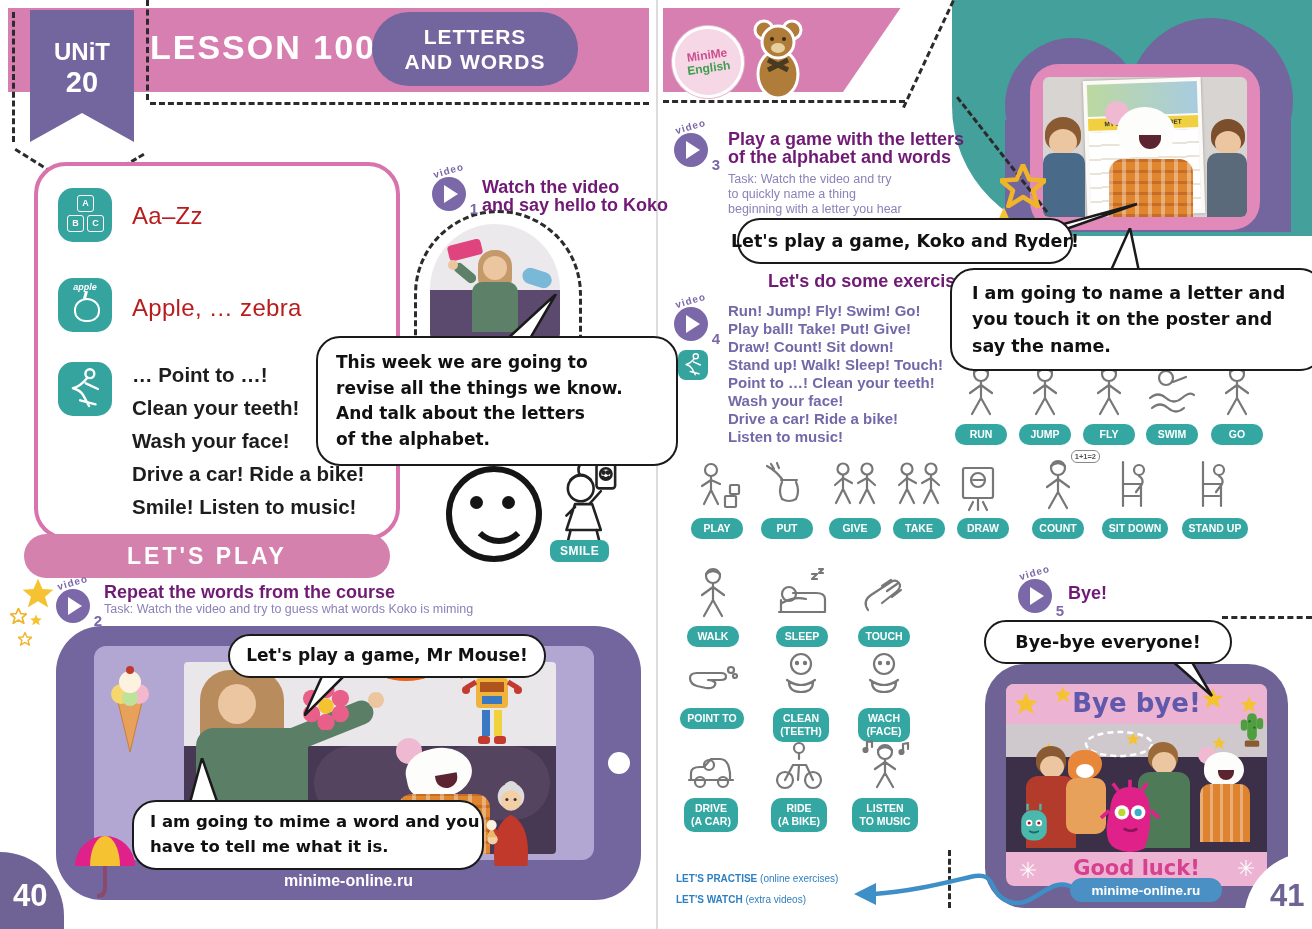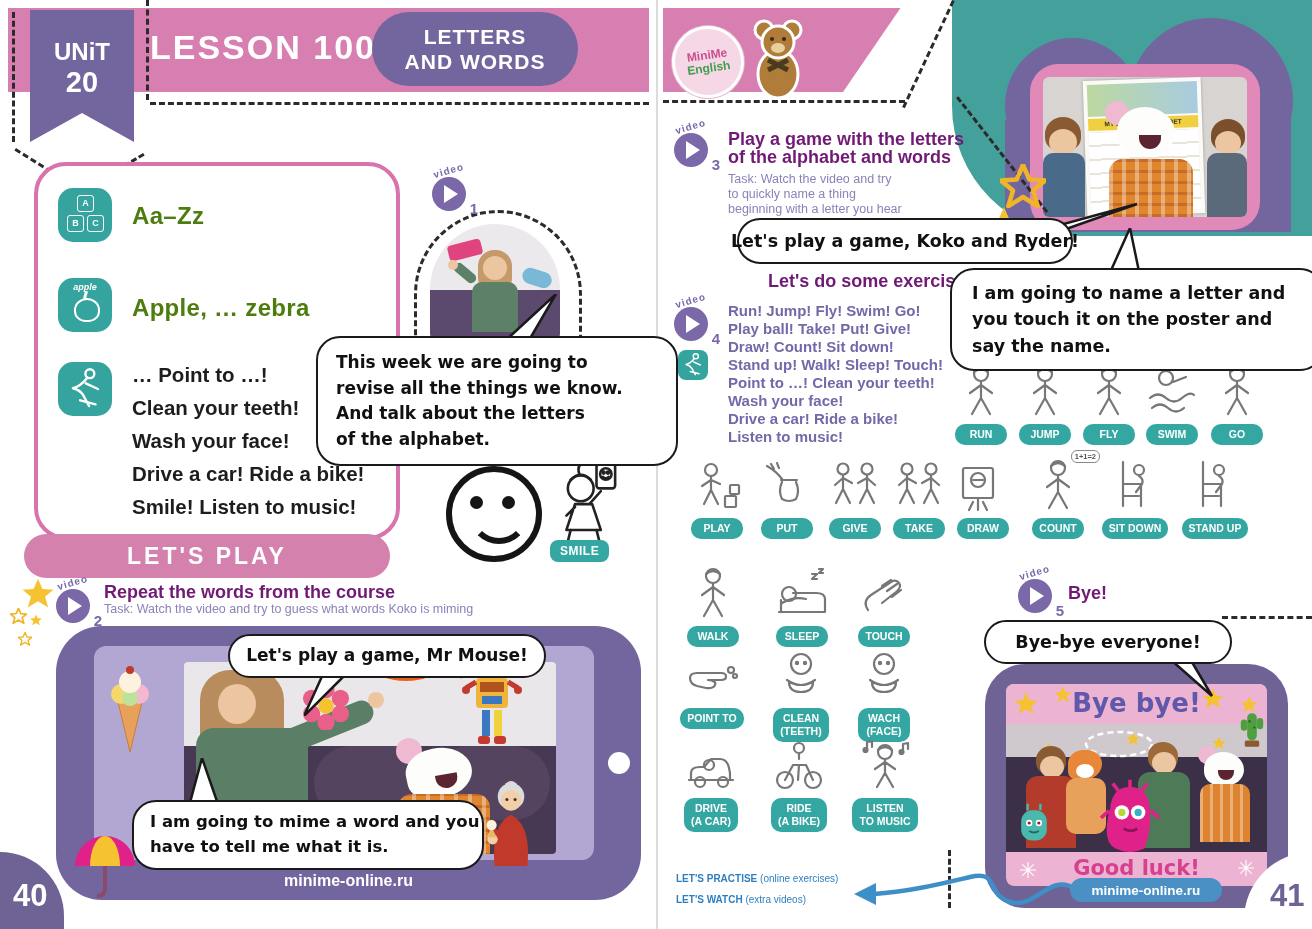--- a/index.html
+++ b/index.html
@@ -39,21 +39,21 @@
   .unit-badge{position:absolute;left:30px;top:10px;width:104px;height:132px;background:#73659d;z-index:8;
               clip-path:polygon(0 0,100% 0,100% 100%,50% 78%,0 100%);text-align:center;color:#fff;font-weight:800;}
   .lesson-title{position:absolute;left:150px;top:28px;font-size:34px;font-weight:800;color:#fff;
                 letter-spacing:2px;z-index:8;}
   .topic-pill{position:absolute;left:372px;top:12px;width:206px;height:74px;background:#73659d;
               border-radius:38px;z-index:8;display:flex;flex-direction:column;align-items:center;
               justify-content:center;color:#fff;font-weight:800;font-size:21px;letter-spacing:1px;line-height:25px;}
   .vocab-box{position:absolute;left:34px;top:162px;width:358px;height:370px;border:4px solid #d873ad;
              border-radius:32px;z-index:5;background:#fff;}
   .vicon-sq{position:absolute;width:54px;height:54px;background:#35a39e;border-radius:15px;color:#fff;}
-  .bigtxt{position:absolute;font-size:24px;font-weight:bold;color:#4d7c0f;letter-spacing:.3px;}
+  .bigtxt{position:absolute;font-size:24px;font-weight:normal;color:#b91c1c;letter-spacing:.3px;}
   .cmdlines div{font-size:20.5px;font-weight:bold;line-height:33px;white-space:nowrap;}
   .banner{position:absolute;left:24px;top:534px;width:366px;height:44px;background:#d581ae;border-radius:24px;
           display:flex;align-items:center;justify-content:center;color:#fff;font-weight:800;
           font-size:23px;letter-spacing:3px;z-index:6;}
   .tablet{position:absolute;left:56px;top:626px;width:585px;height:274px;background:#73659d;
           border-radius:46px;overflow:hidden;z-index:6;}
   .tscreen{position:absolute;left:38px;top:20px;width:500px;height:214px;background:#b2a7d2;border-radius:12px;}
   .tphoto{position:absolute;left:128px;top:36px;width:372px;height:192px;overflow:hidden;border-radius:4px;
           background:linear-gradient(#eae7ea 0 44%,#473853 44% 100%);}
   .homebtn{position:absolute;left:552px;top:126px;width:22px;height:22px;border-radius:50%;background:#fff;}
@@ -151,20 +151,24 @@
     </div>
   </div>
 
   <div class="vicon" style="left:432px;top:168px;">
     <span class="vword">video</span>
     <span class="vcircle">
         <span class="vtri"></span>
       </span>
     <span class="vnum">1</span>
   </div>
+  <div class="vtitle" style="left:482px;top:178px;">
+    <div>Watch the video</div>
+    <div>and say hello to Koko</div>
+  </div>
 
   <div class="abs" style="left:414px;top:210px;width:162px;height:138px;border:3px dashed #2b2b2b;border-bottom:none;border-radius:84px 84px 0 0;z-index:4;"></div>
   <div class="abs" style="left:430px;top:224px;width:130px;height:120px;border-radius:65px 65px 10px 10px;overflow:hidden;z-index:5;background:linear-gradient(#ece9ec 0 55%,#5c4a6e 55% 100%);">
     <div class="kooky"></div>
     <div style="position:absolute;left:48px;top:26px;width:34px;height:44px;background:#c59a6b;border-radius:16px;"></div>
     <div style="position:absolute;left:53px;top:32px;width:24px;height:24px;background:#ecc6a0;border-radius:50%;"></div>
     <div style="position:absolute;left:42px;top:58px;width:46px;height:50px;background:#5c8068;border-radius:10px 10px 0 0;"></div>
     <div style="position:absolute;left:22px;top:44px;width:26px;height:10px;background:#5c8068;border-radius:5px;transform:rotate(40deg);"></div>
     <div style="position:absolute;left:18px;top:36px;width:10px;height:10px;background:#ecc6a0;border-radius:50%;"></div>
     <div style="position:absolute;left:92px;top:46px;width:30px;height:16px;background:#7ab8d8;border-radius:8px;transform:rotate(18deg);"></div>

